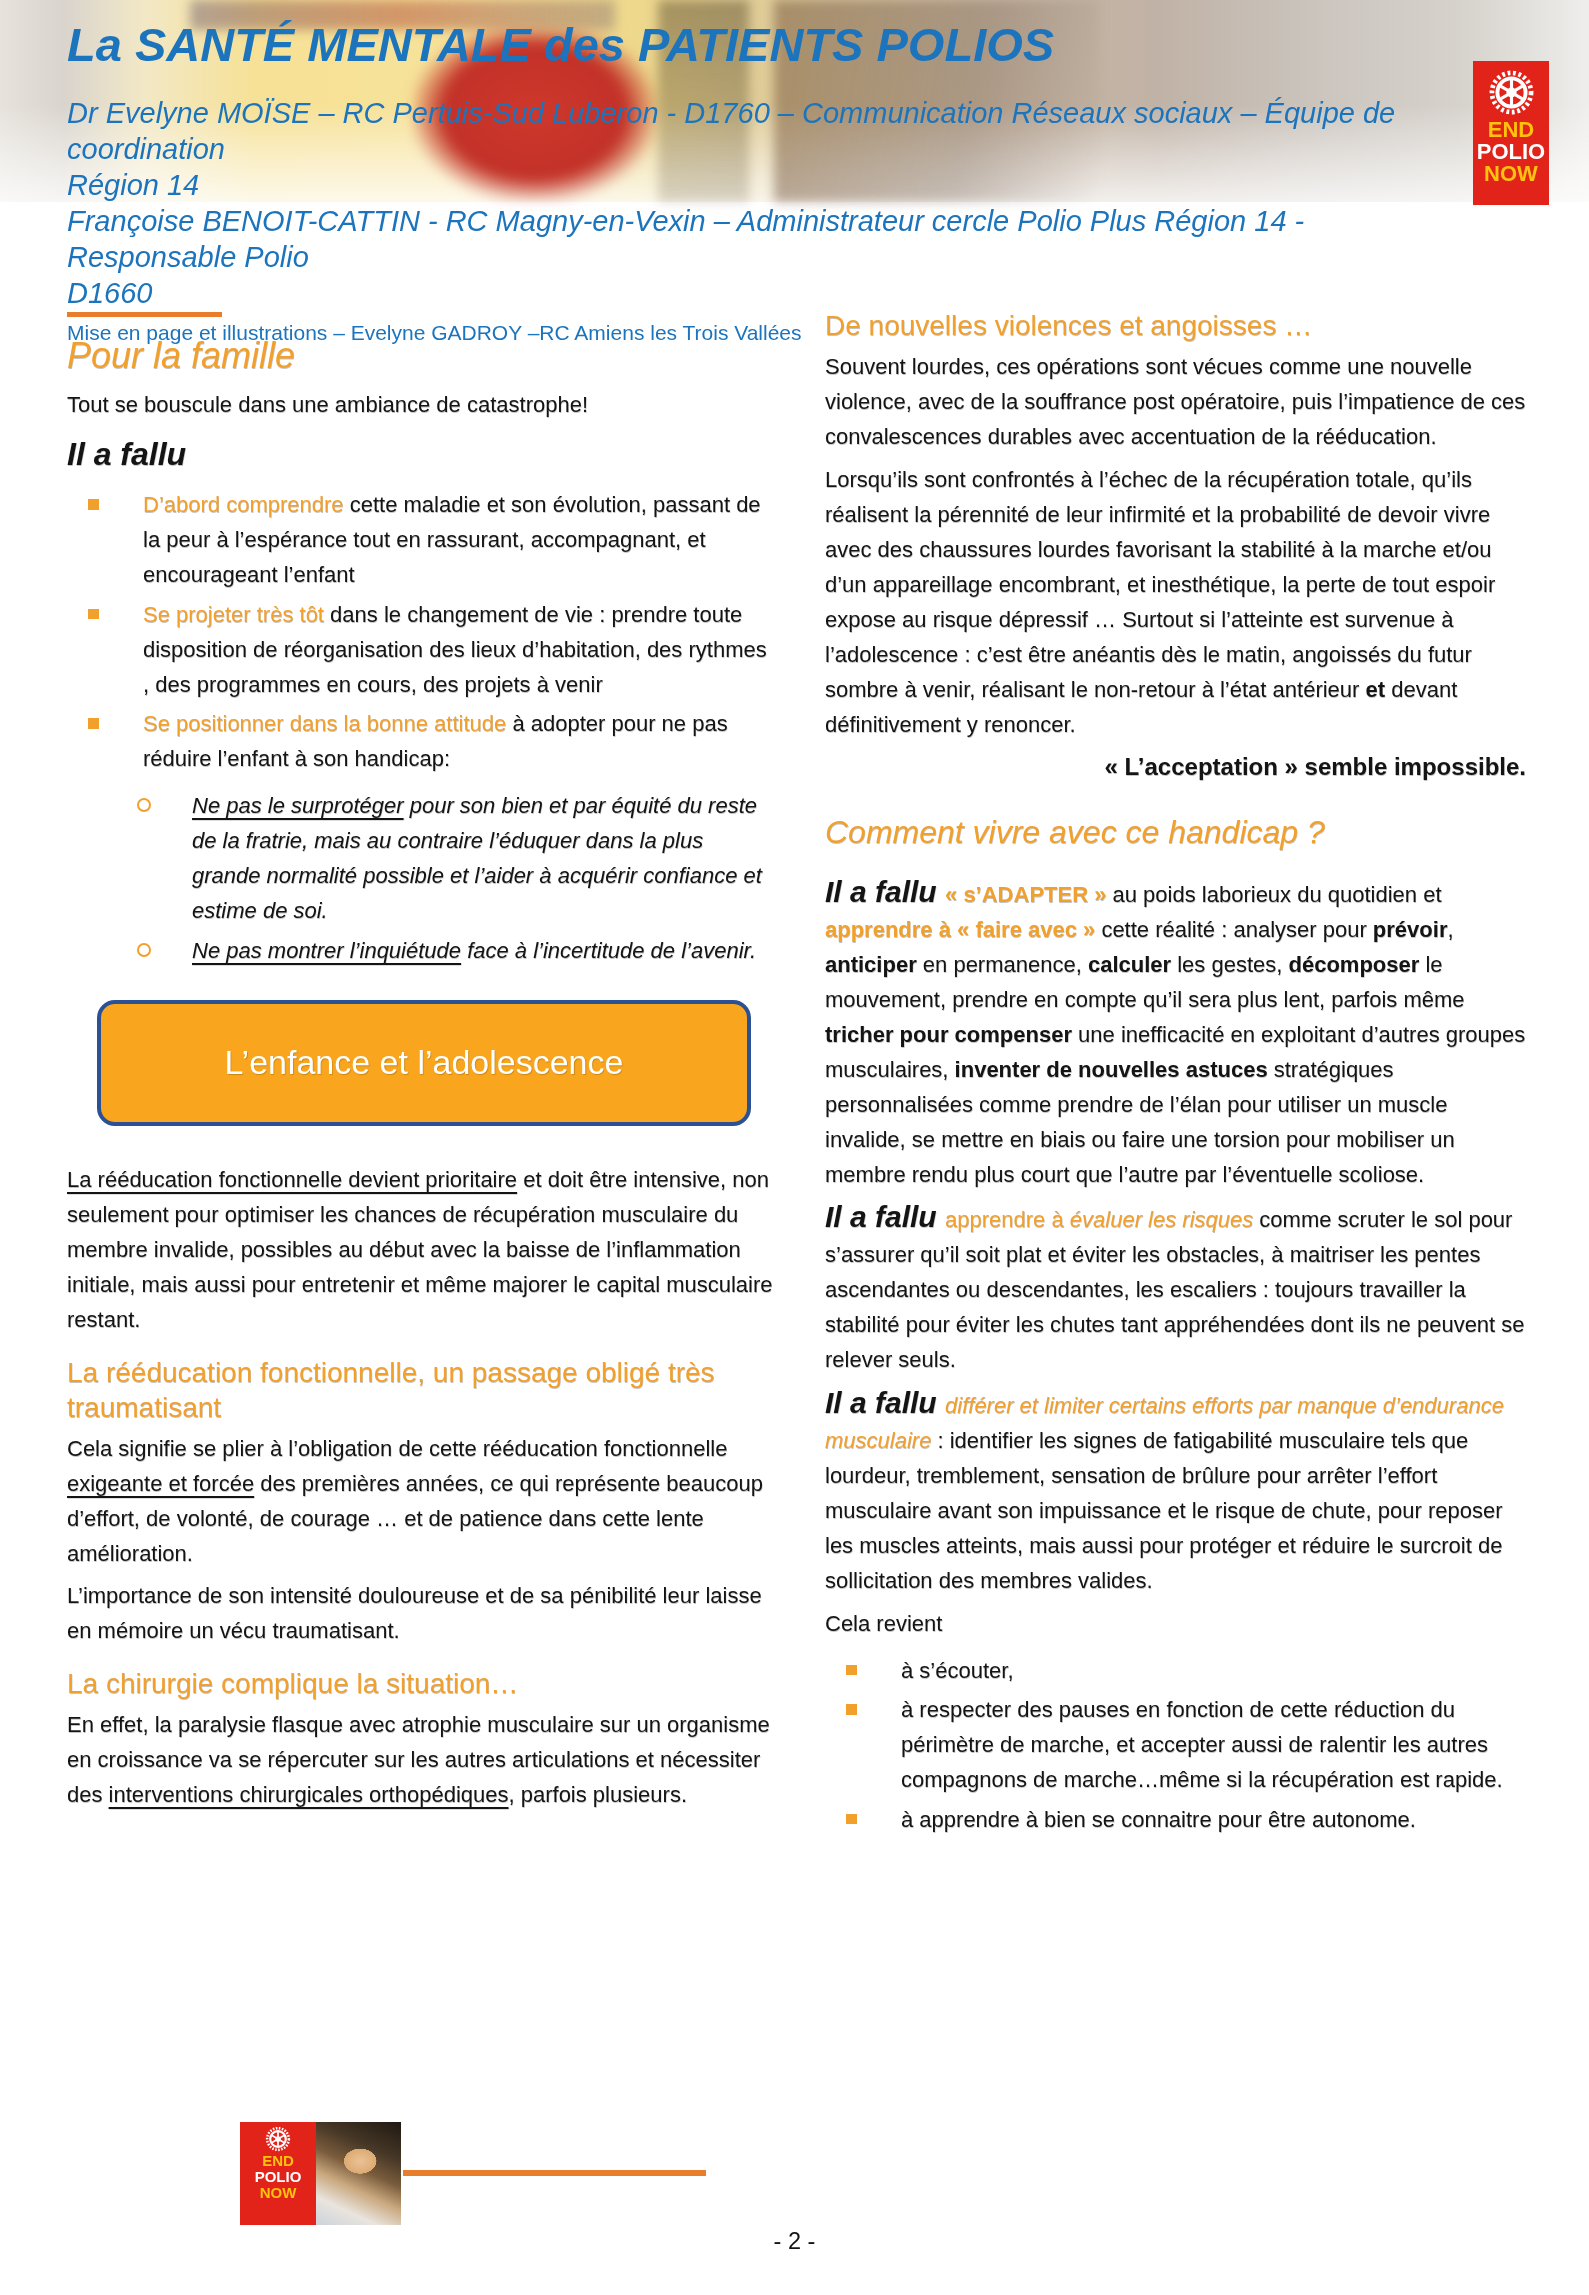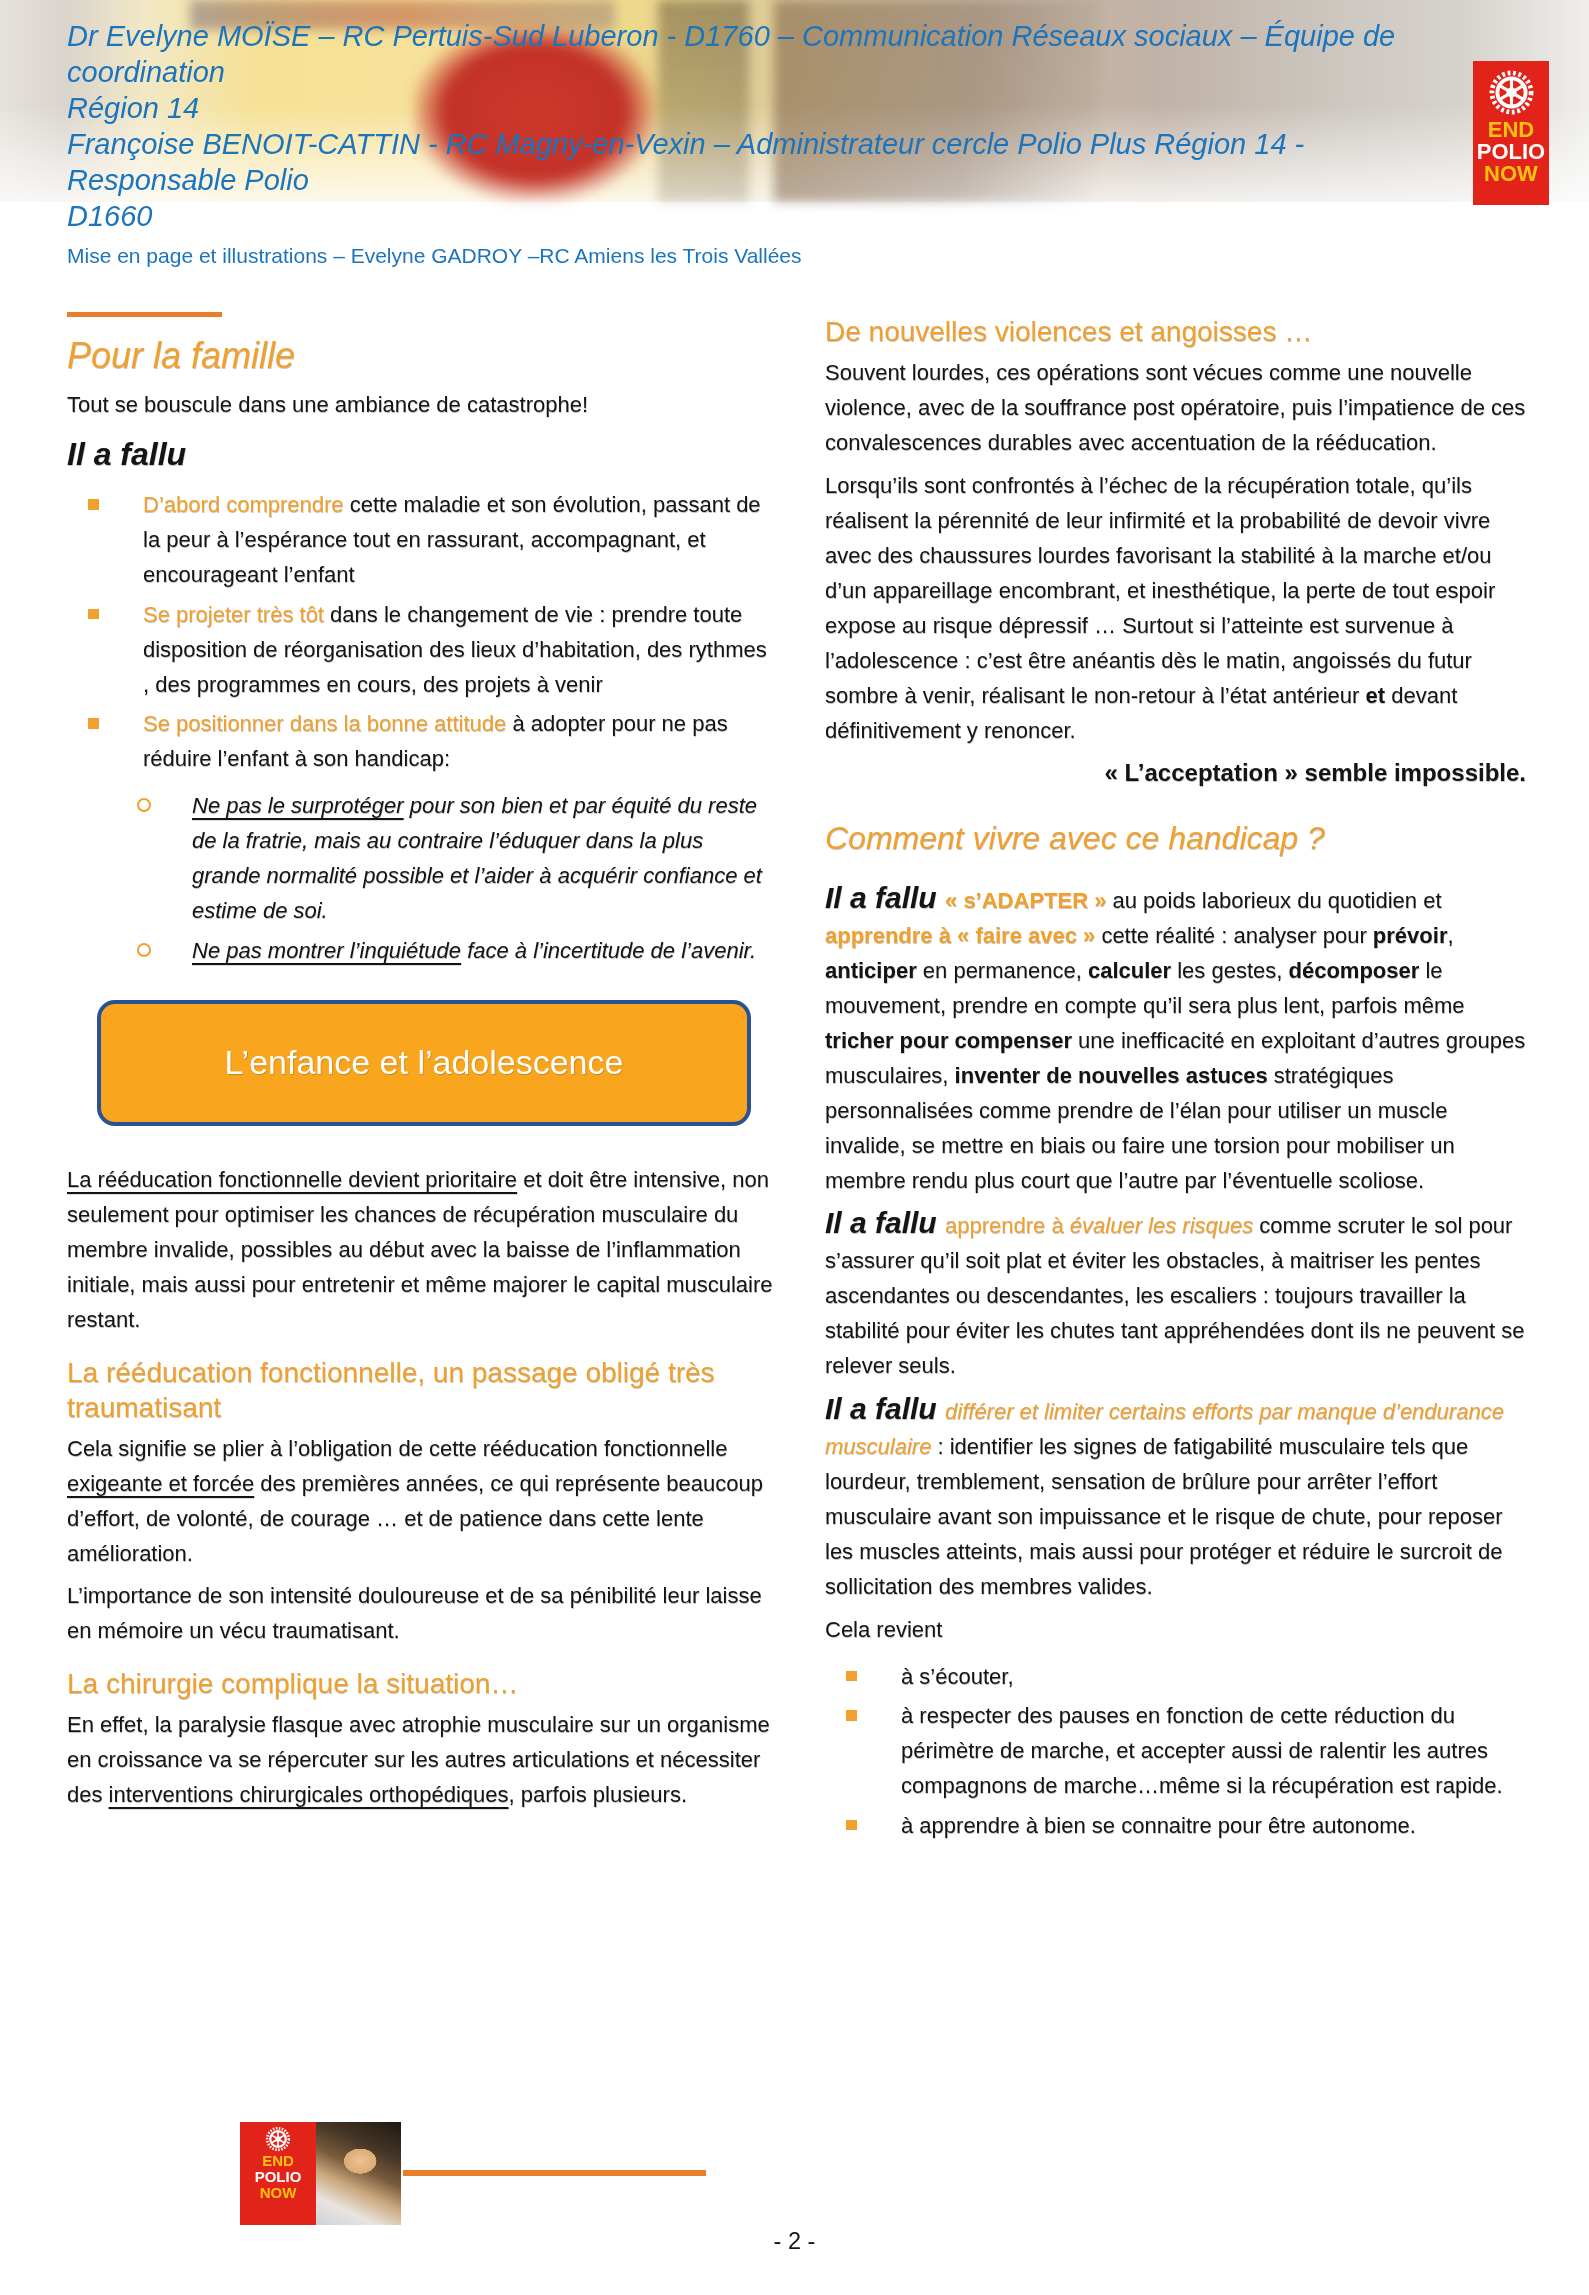--- a/index.html
+++ b/index.html
@@ -79,21 +79,21 @@
     border:2.3px solid var(--orange);border-radius:50%;background:transparent;}
 
   .banner{
     margin:32px 0 36px 30px;width:654px;height:126px;
     background:var(--banner-fill);border:4.6px solid var(--navy);border-radius:18px;
     display:flex;align-items:center;justify-content:center;
     color:#ffffff;font-size:34px;text-shadow:0.8px 0.8px 0.8px rgba(120,80,0,.35);
   }
 
   .orange-head{font-size:28px;line-height:35px;color:var(--orange);font-weight:normal;margin:18px 0 6px 0;}
-  .orange-head.first{margin-top:6px;}
+  .orange-head.first{margin-top:0;}
   .big-orange-head{font-size:32px;line-height:50px;font-style:italic;font-weight:normal;
     color:var(--orange);margin:23px 0 16.7px 0;}
   .acceptation{text-align:right;font-weight:bold;font-size:24px;margin:6px 0 20px 0;}
 
   
   .r-n{}
   .r-b{font-weight:bold;}
   .r-bi{font-weight:bold;font-style:italic;}
   .r-u{text-decoration:underline;text-underline-offset:4.6px;}
   .r-o{color:var(--orange);}
@@ -122,20 +122,21 @@
 <div class="page">
 
   <div class="photo-strip">
     <div class="blob blob-topdark"></div>
     <div class="blob blob-red"></div>
     <div class="blob blob-darkstripe"></div>
     <div class="blob blob-brown"></div>
   </div>
 
   <div class="header-text">
+    <h1 class="doc-title">La SANTÉ MENTALE des PATIENTS POLIOS</h1>
     <div class="subtitle-line">Dr Evelyne MOÏSE – RC Pertuis-Sud Luberon - D1760 – Communication Réseaux sociaux – Équipe de coordination</div>
     <div class="subtitle-line">Région 14</div>
     <div class="subtitle-line">Françoise BENOIT-CATTIN   - RC Magny-en-Vexin – Administrateur cercle Polio Plus Région 14 - Responsable Polio</div>
     <div class="subtitle-line">D1660</div>
     <div class="credits-line">Mise en page et illustrations – Evelyne GADROY –RC Amiens les Trois Vallées</div>
   </div>
 
   <div class="epn-logo">
     <svg class="epn-wheel" viewBox="0 0 60 60">
       <circle cx="30" cy="30" r="25" fill="none" stroke="#fff" stroke-width="6" stroke-dasharray="3.6 3.4"></circle>

